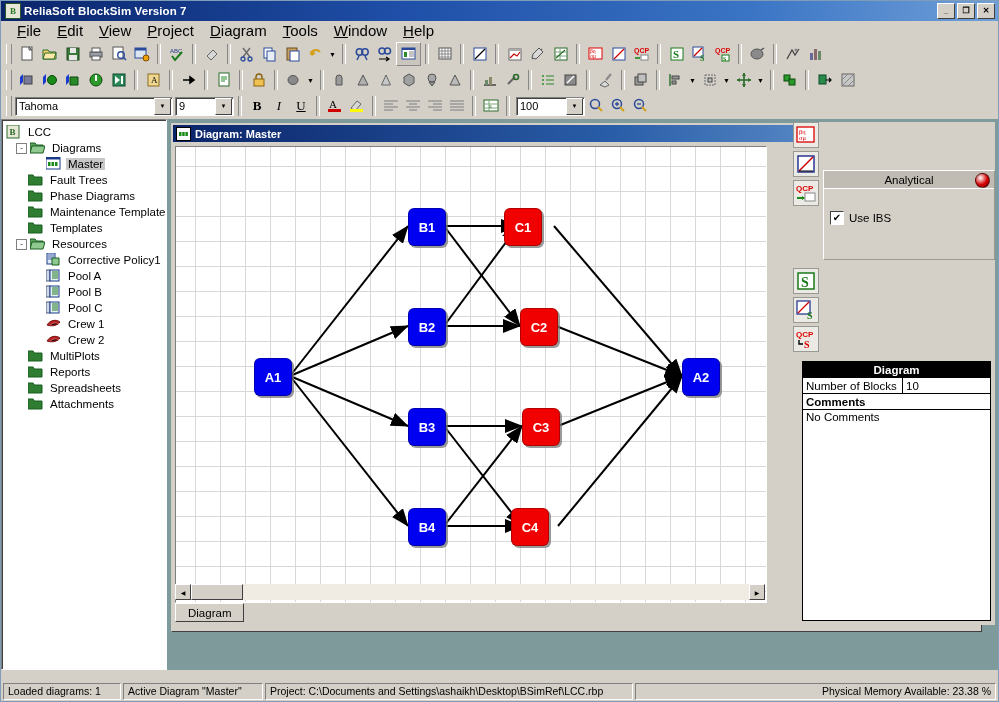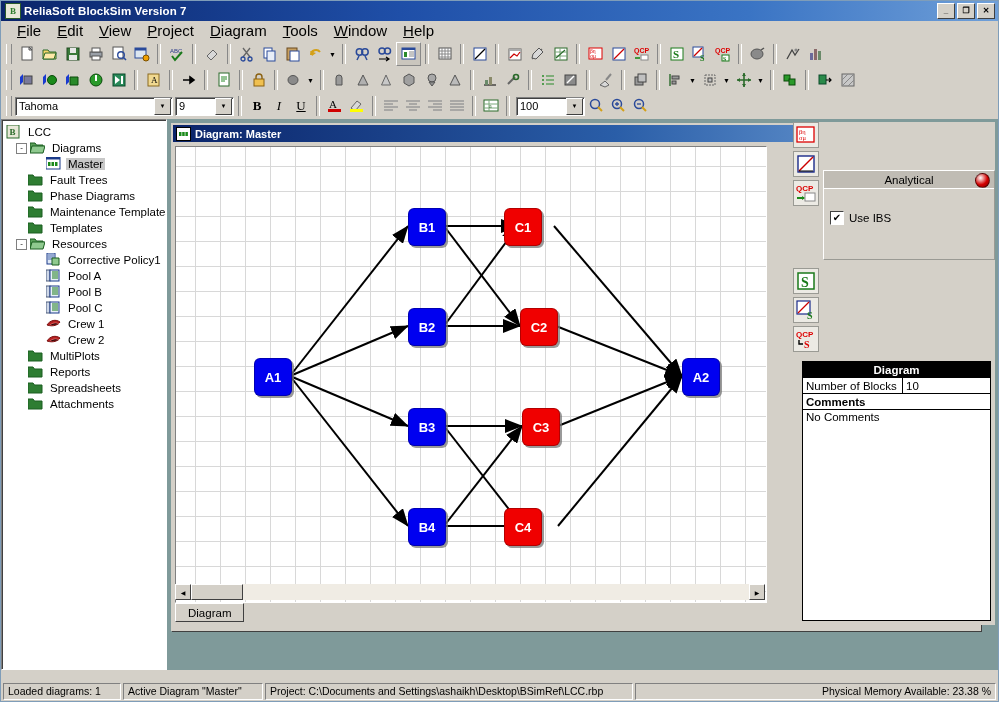--- a/index.html
+++ b/index.html
@@ -903,21 +903,21 @@
                 </div>
                 <div class="blk" style="left: 328px; top: 61px; background: rgb(240, 0, 0);">
                   <span>C1</span>
                 </div>
                 <div class="blk" style="left: 344px; top: 161px; background: rgb(240, 0, 0);">
                   <span>C2</span>
                 </div>
                 <div class="blk" style="left: 346px; top: 261px; background: rgb(240, 0, 0);">
                   <span>C3</span>
                 </div>
-                <div class="blk" style="left: 328px; top: 361px; background: rgb(240, 0, 0);">
+                <div class="blk" style="left: 335px; top: 361px; background: rgb(240, 0, 0);">
                   <span>C4</span>
                 </div>
                 <div class="blk" style="left: 506px; top: 211px; background: rgb(0, 0, 240);">
                   <span>A2</span>
                 </div>
               </div>
           </div>
         </div>
 
         <div class="sbv">

